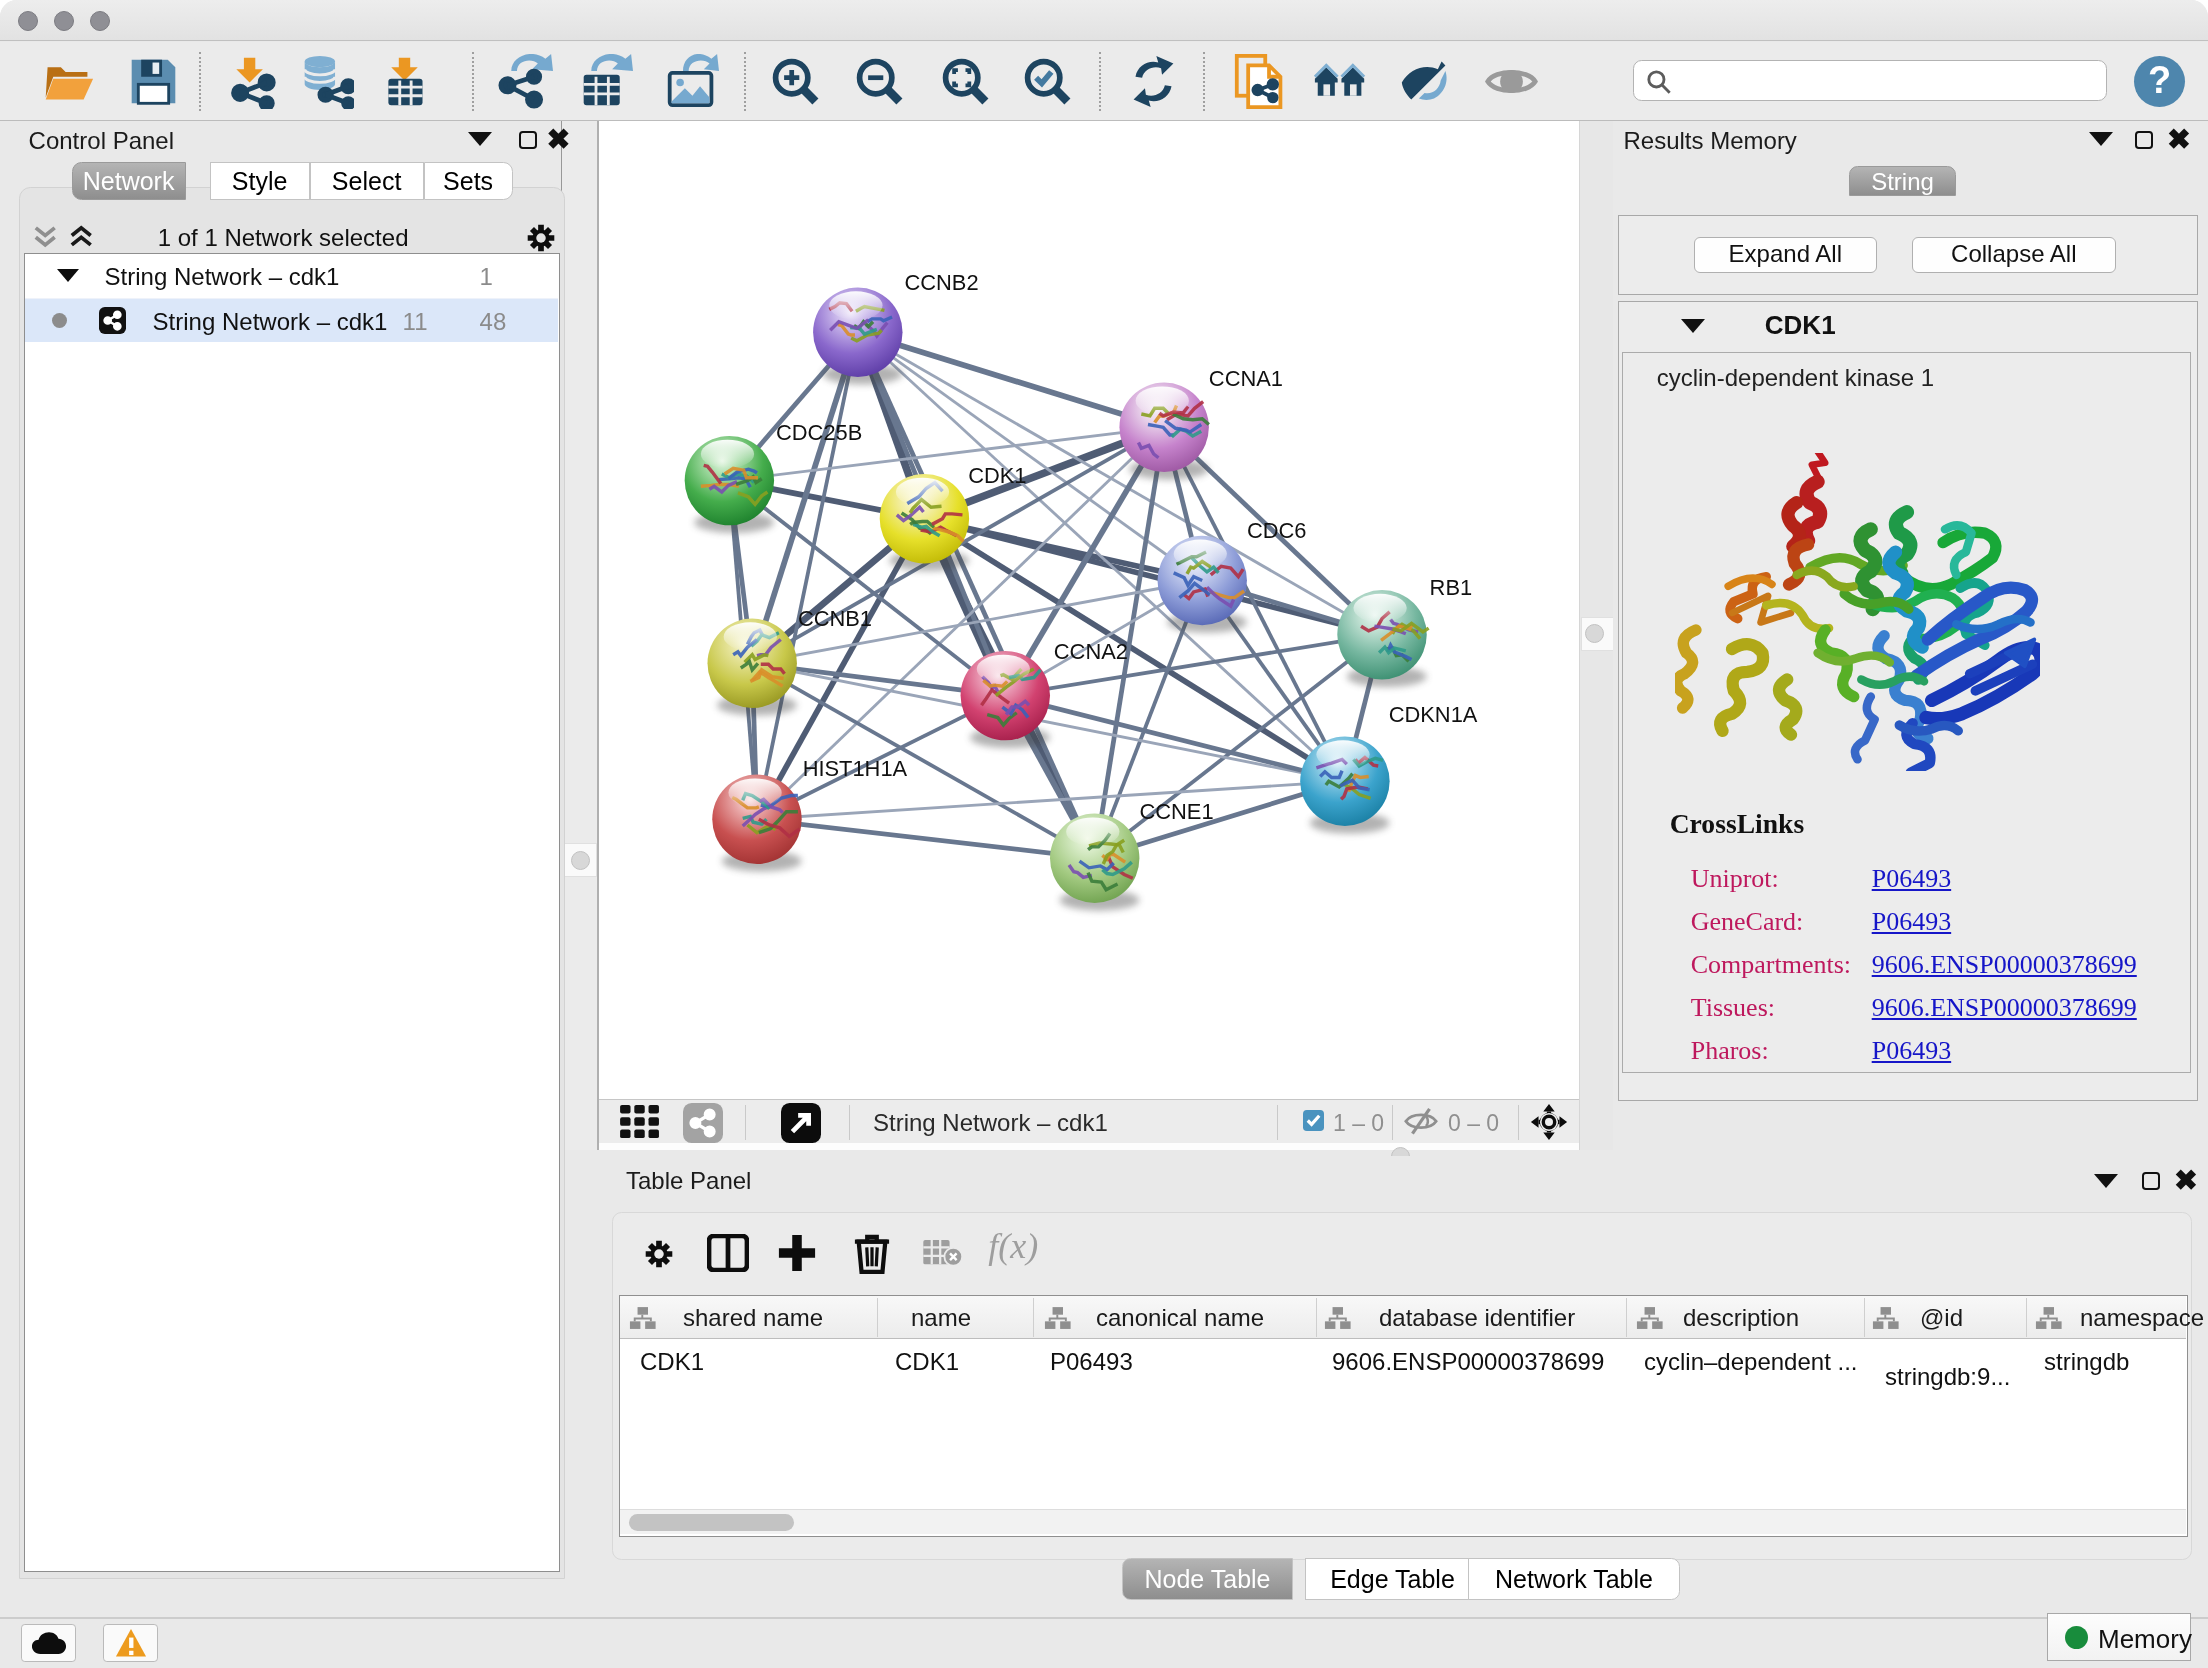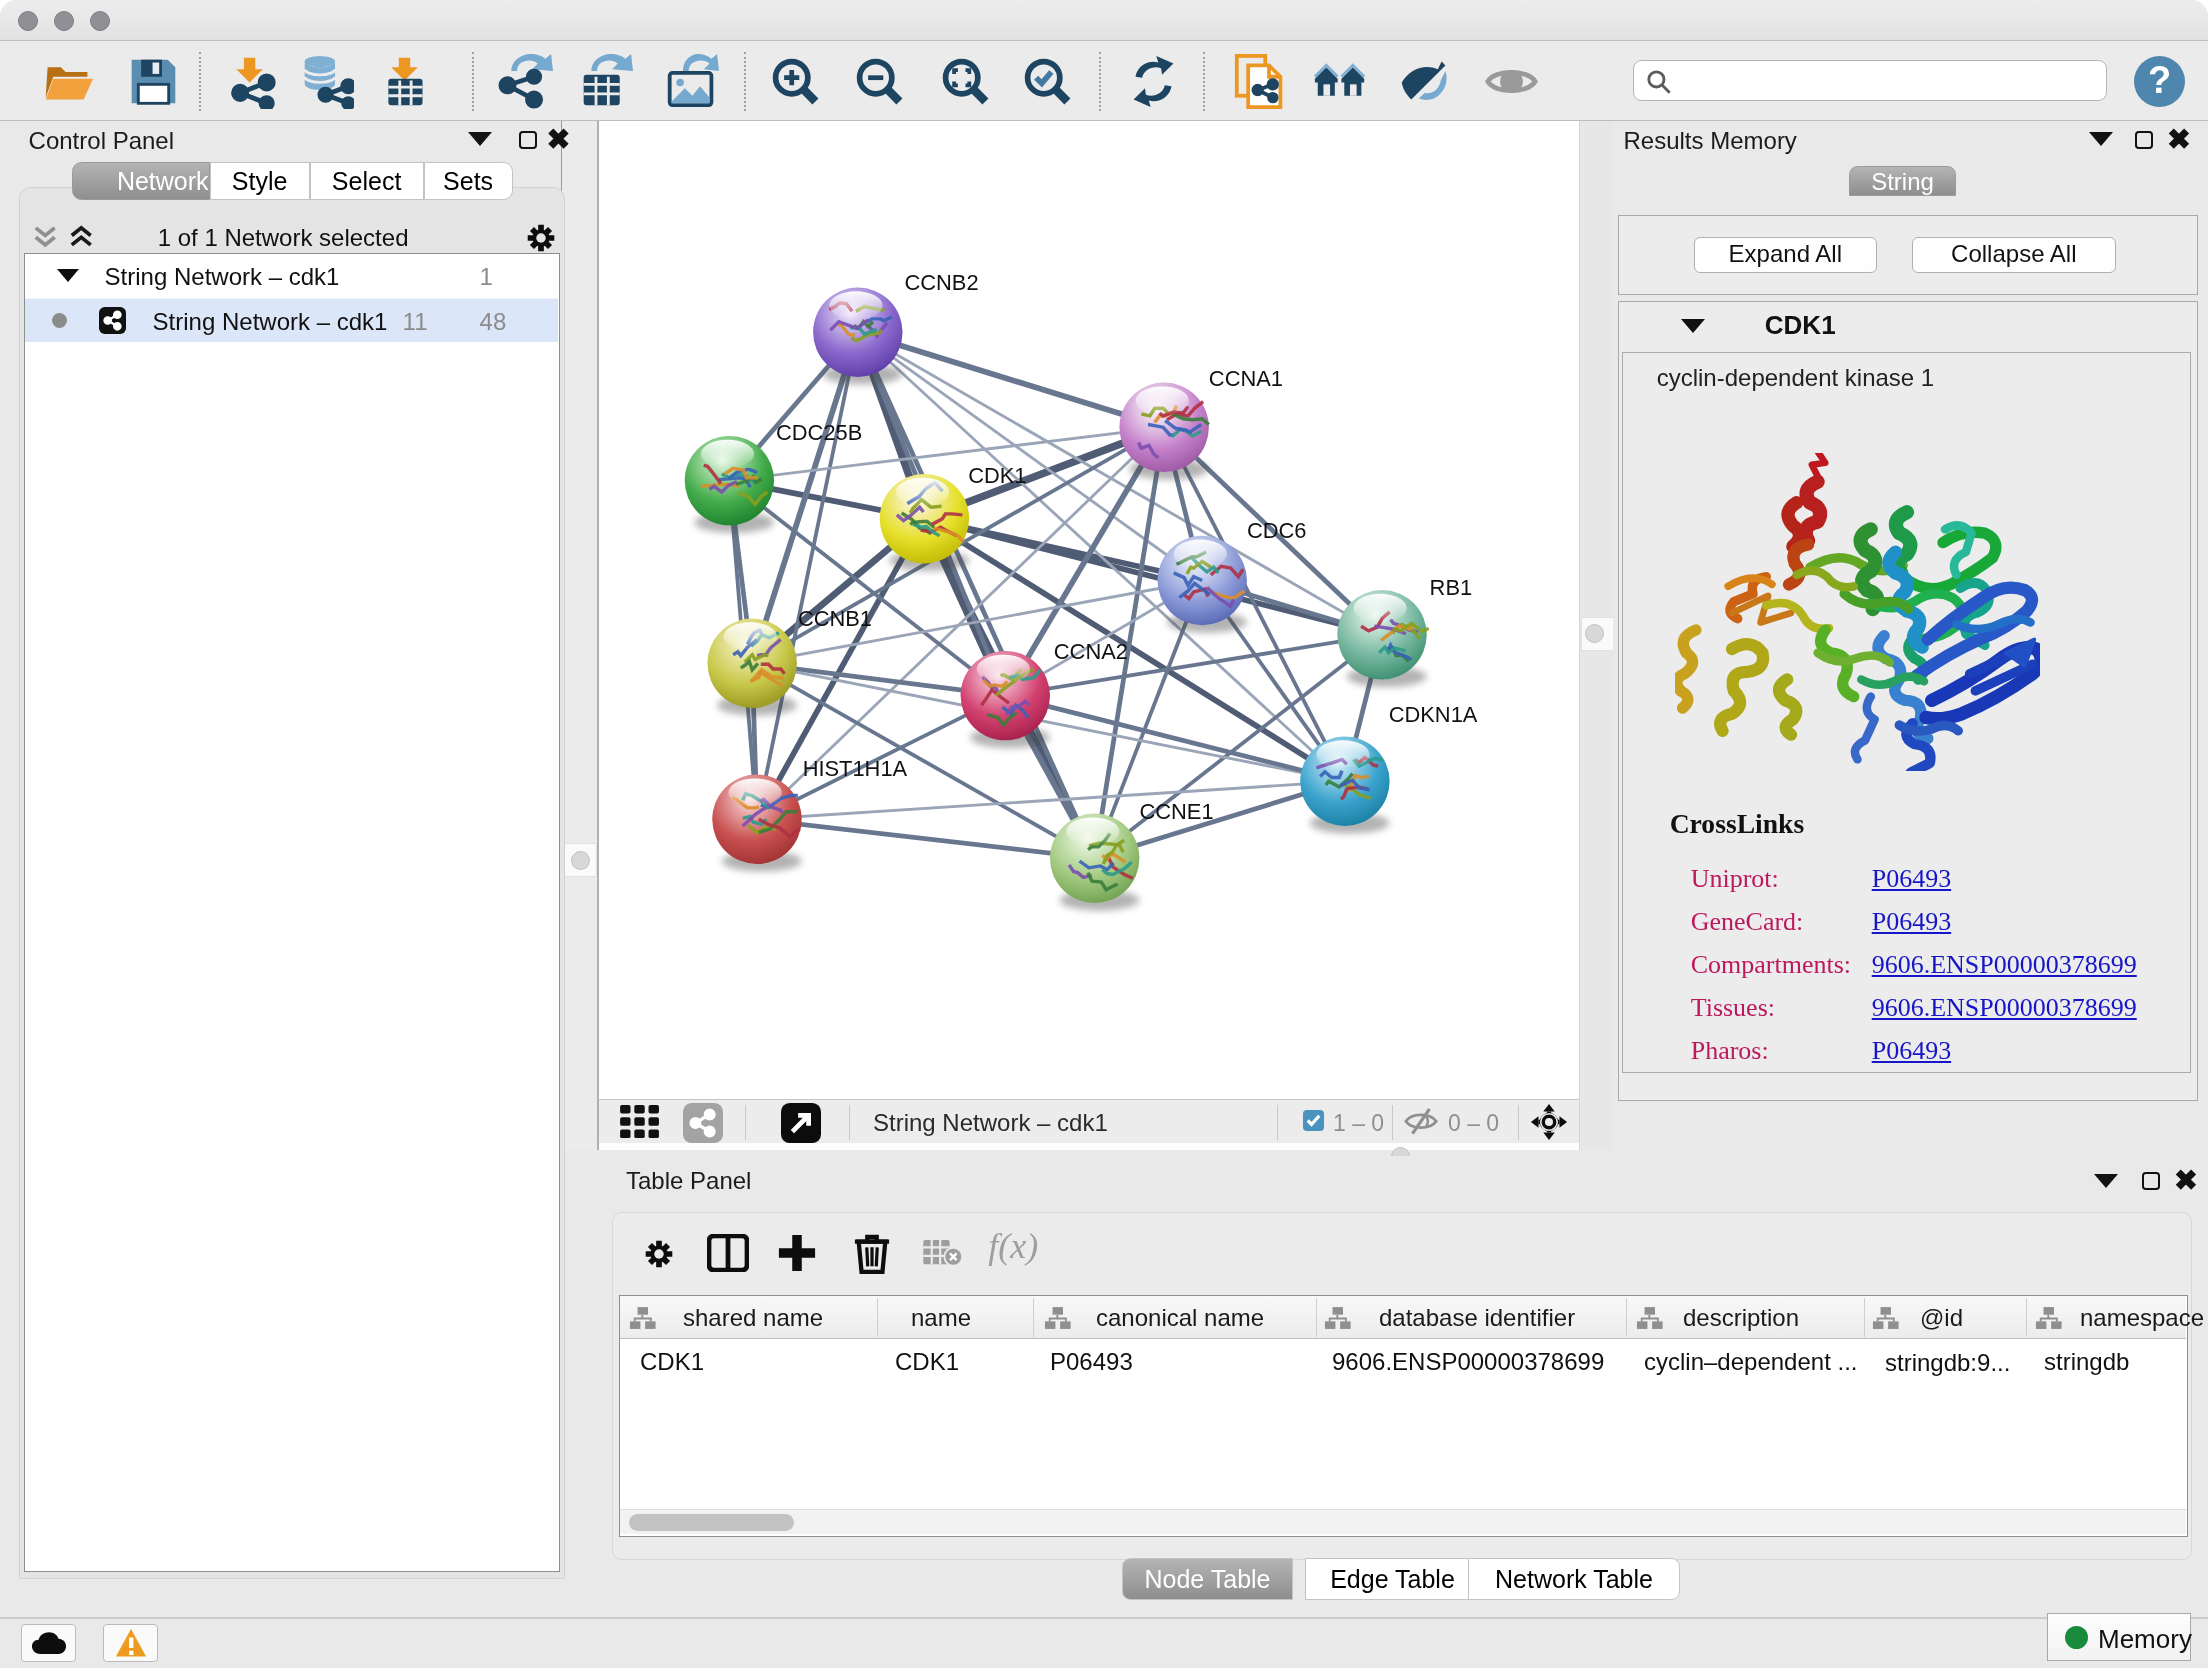--- a/index.html
+++ b/index.html
@@ -206,21 +206,21 @@
   </div>
   <div class="helpbtn">?</div>
 </div>
 
 <div class="cpanel">
   <div class="ptitle abs" style="left:21px; top:5.7px;">Control Panel</div>
   <div class="parrow abs" style="left:460px; top:11.4px;"></div>
   <div class="pmax abs" style="left:511px; top:9.5px;"></div>
   <div class="px abs" style="left:539px; top:8.6px;">✖</div>
   <div class="subpanel"></div>
-  <div class="tab tabsel" style="left:64px; width:138px; border-radius:9.5px 0 0 9.5px; line-height:36px;text-align:right;">Network</div>
+  <div class="tab tabsel" style="left:64px; width:114px; border-radius:9.5px 0 0 9.5px; line-height:36px;">Network</div>
   <div class="tab" style="left:202px; width:100px; line-height:36px;">Style</div>
   <div class="tab" style="left:302px; width:114px; line-height:36px;">Select</div>
   <div class="tab" style="left:416px; width:89px; border-radius:0 9.5px 9.5px 0; line-height:36px;">Sets</div>
 
   <svg class="abs" style="left:24px; top:103px;" width="34" height="28.5" viewBox="0 0 36 30">
     <path d="M4 4 L14 12 L24 4 M4 14 L14 22 L24 14" stroke="#8f8f8f" stroke-width="4" fill="none"></path>
   </svg>
   <svg class="abs" style="left:60px; top:103px;" width="34" height="28.5" viewBox="0 0 36 30">
     <path d="M4 12 L14 4 L24 12 M4 22 L14 14 L24 22" stroke="#1a1a1a" stroke-width="4" fill="none"></path>
   </svg>
@@ -789,21 +789,21 @@
               </g>
             </svg>
         <div class="thlabel" style="left:1460px;">namespace</div>
       </div>
       <div class="trow">
         <div class="abs" style="left:20px; top:6.7px;">CDK1</div>
         <div class="abs" style="left:275px; top:6.7px;">CDK1</div>
         <div class="abs" style="left:430px; top:6.7px;">P06493</div>
         <div class="abs" style="left:712px; top:6.7px;">9606.ENSP00000378699</div>
         <div class="abs" style="left:1024px; top:6.7px;">cyclin–dependent ...</div>
-        <div class="abs" style="left:1265px; top:8px;">stringdb:9...</div>
+        <div class="abs" style="left:1265px; top:22px;">stringdb:9...</div>
         <div class="abs" style="left:1424px; top:6.7px;">stringdb</div>
       </div>
       <div class="hscroll">
             <div class="hthumb"></div>
           </div>
     </div>
   </div>
   <div class="btab" style="left:523px; width:171px; background:linear-gradient(#b4b4b4,#8e8e8e); color:#fff; border-radius:8.6px 0 0 8.6px; top:402px;">Node Table</div>
   <div class="btab" style="left:706px; width:175px; top:402px;">Edge Table</div>
   <div class="btab" style="left:869px; width:212px; border-radius:0 8.6px 8.6px 0; top:402px;">Network Table</div>

